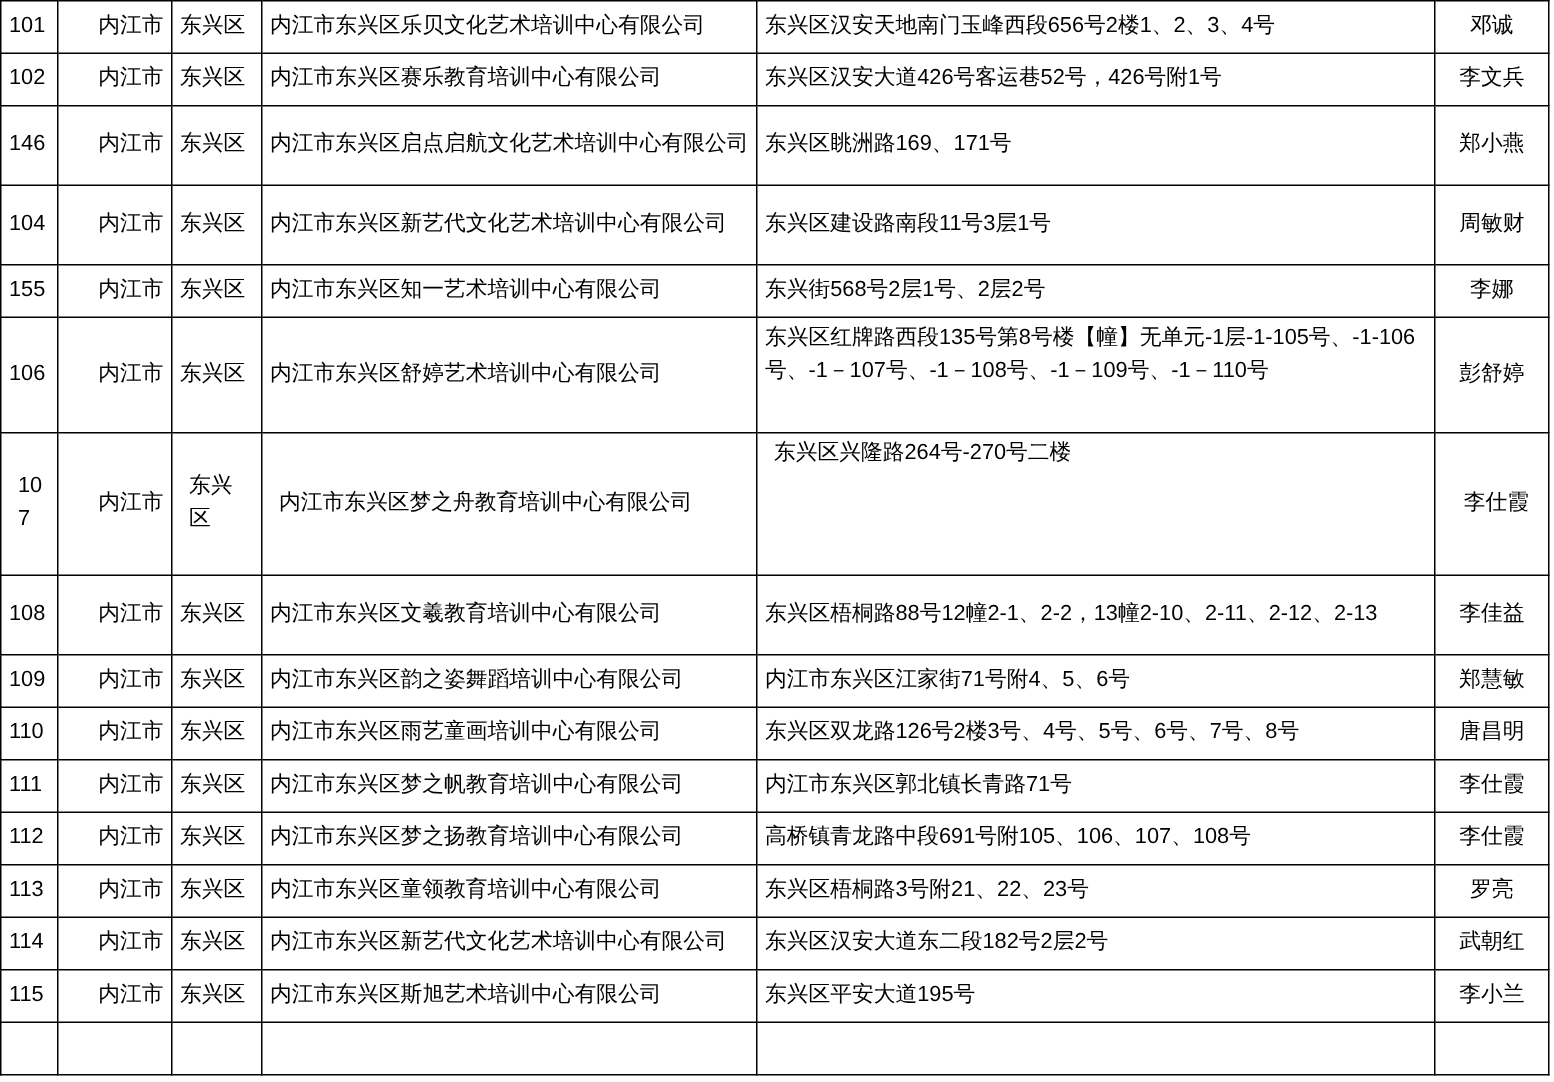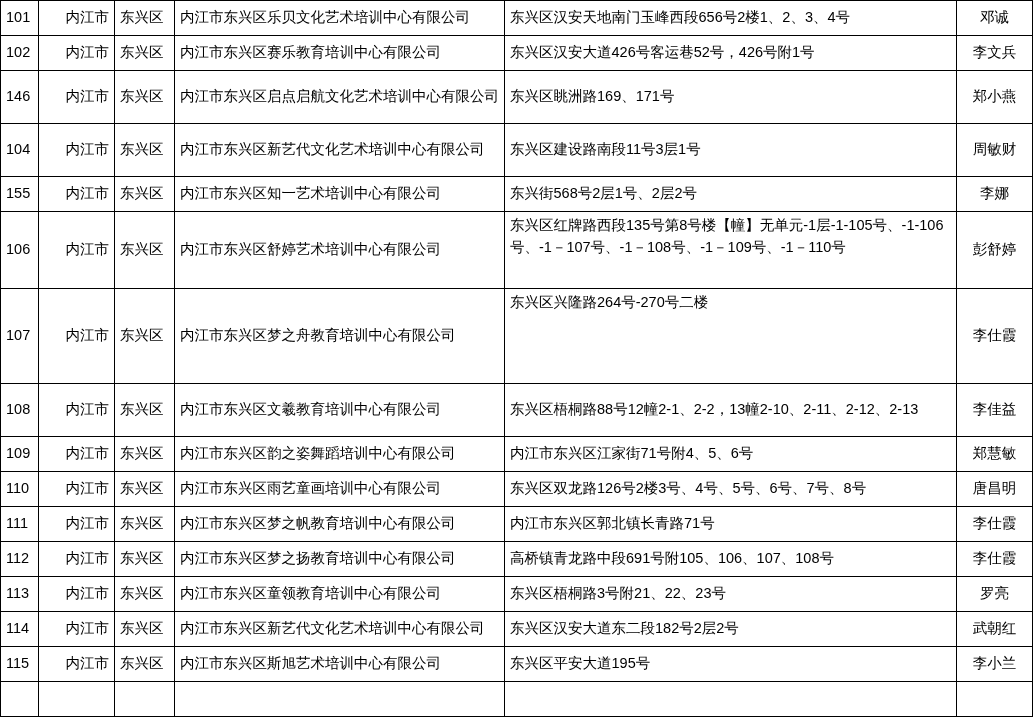--- a/index.html
+++ b/index.html
@@ -42,21 +42,21 @@
 
   td.idx { text-align: left; padding-left: 6px; }
   td.city { text-align: right; padding-left: 6px; }
   td.dist { text-align: left; padding-left: 6px; }
   td.name { text-align: left; }
   td.addr { text-align: left; }
   td.person { text-align: center; }
 
   tr.r-tall td { height: 46px; }
   tr.r-xtall td { height: 70px; }
-  tr.r-huge td { height: 88px; }
+  tr.r-huge td { height: 88px; padding-left: 11px; }
   tr.r-norm td { height: 28px; }
 
   td.addr.top, td.name.top { vertical-align: top; }
 </style>
 </head>
 <body>
 
 <div class="sheet">
   <table class="reg-table">
     <colgroup>

